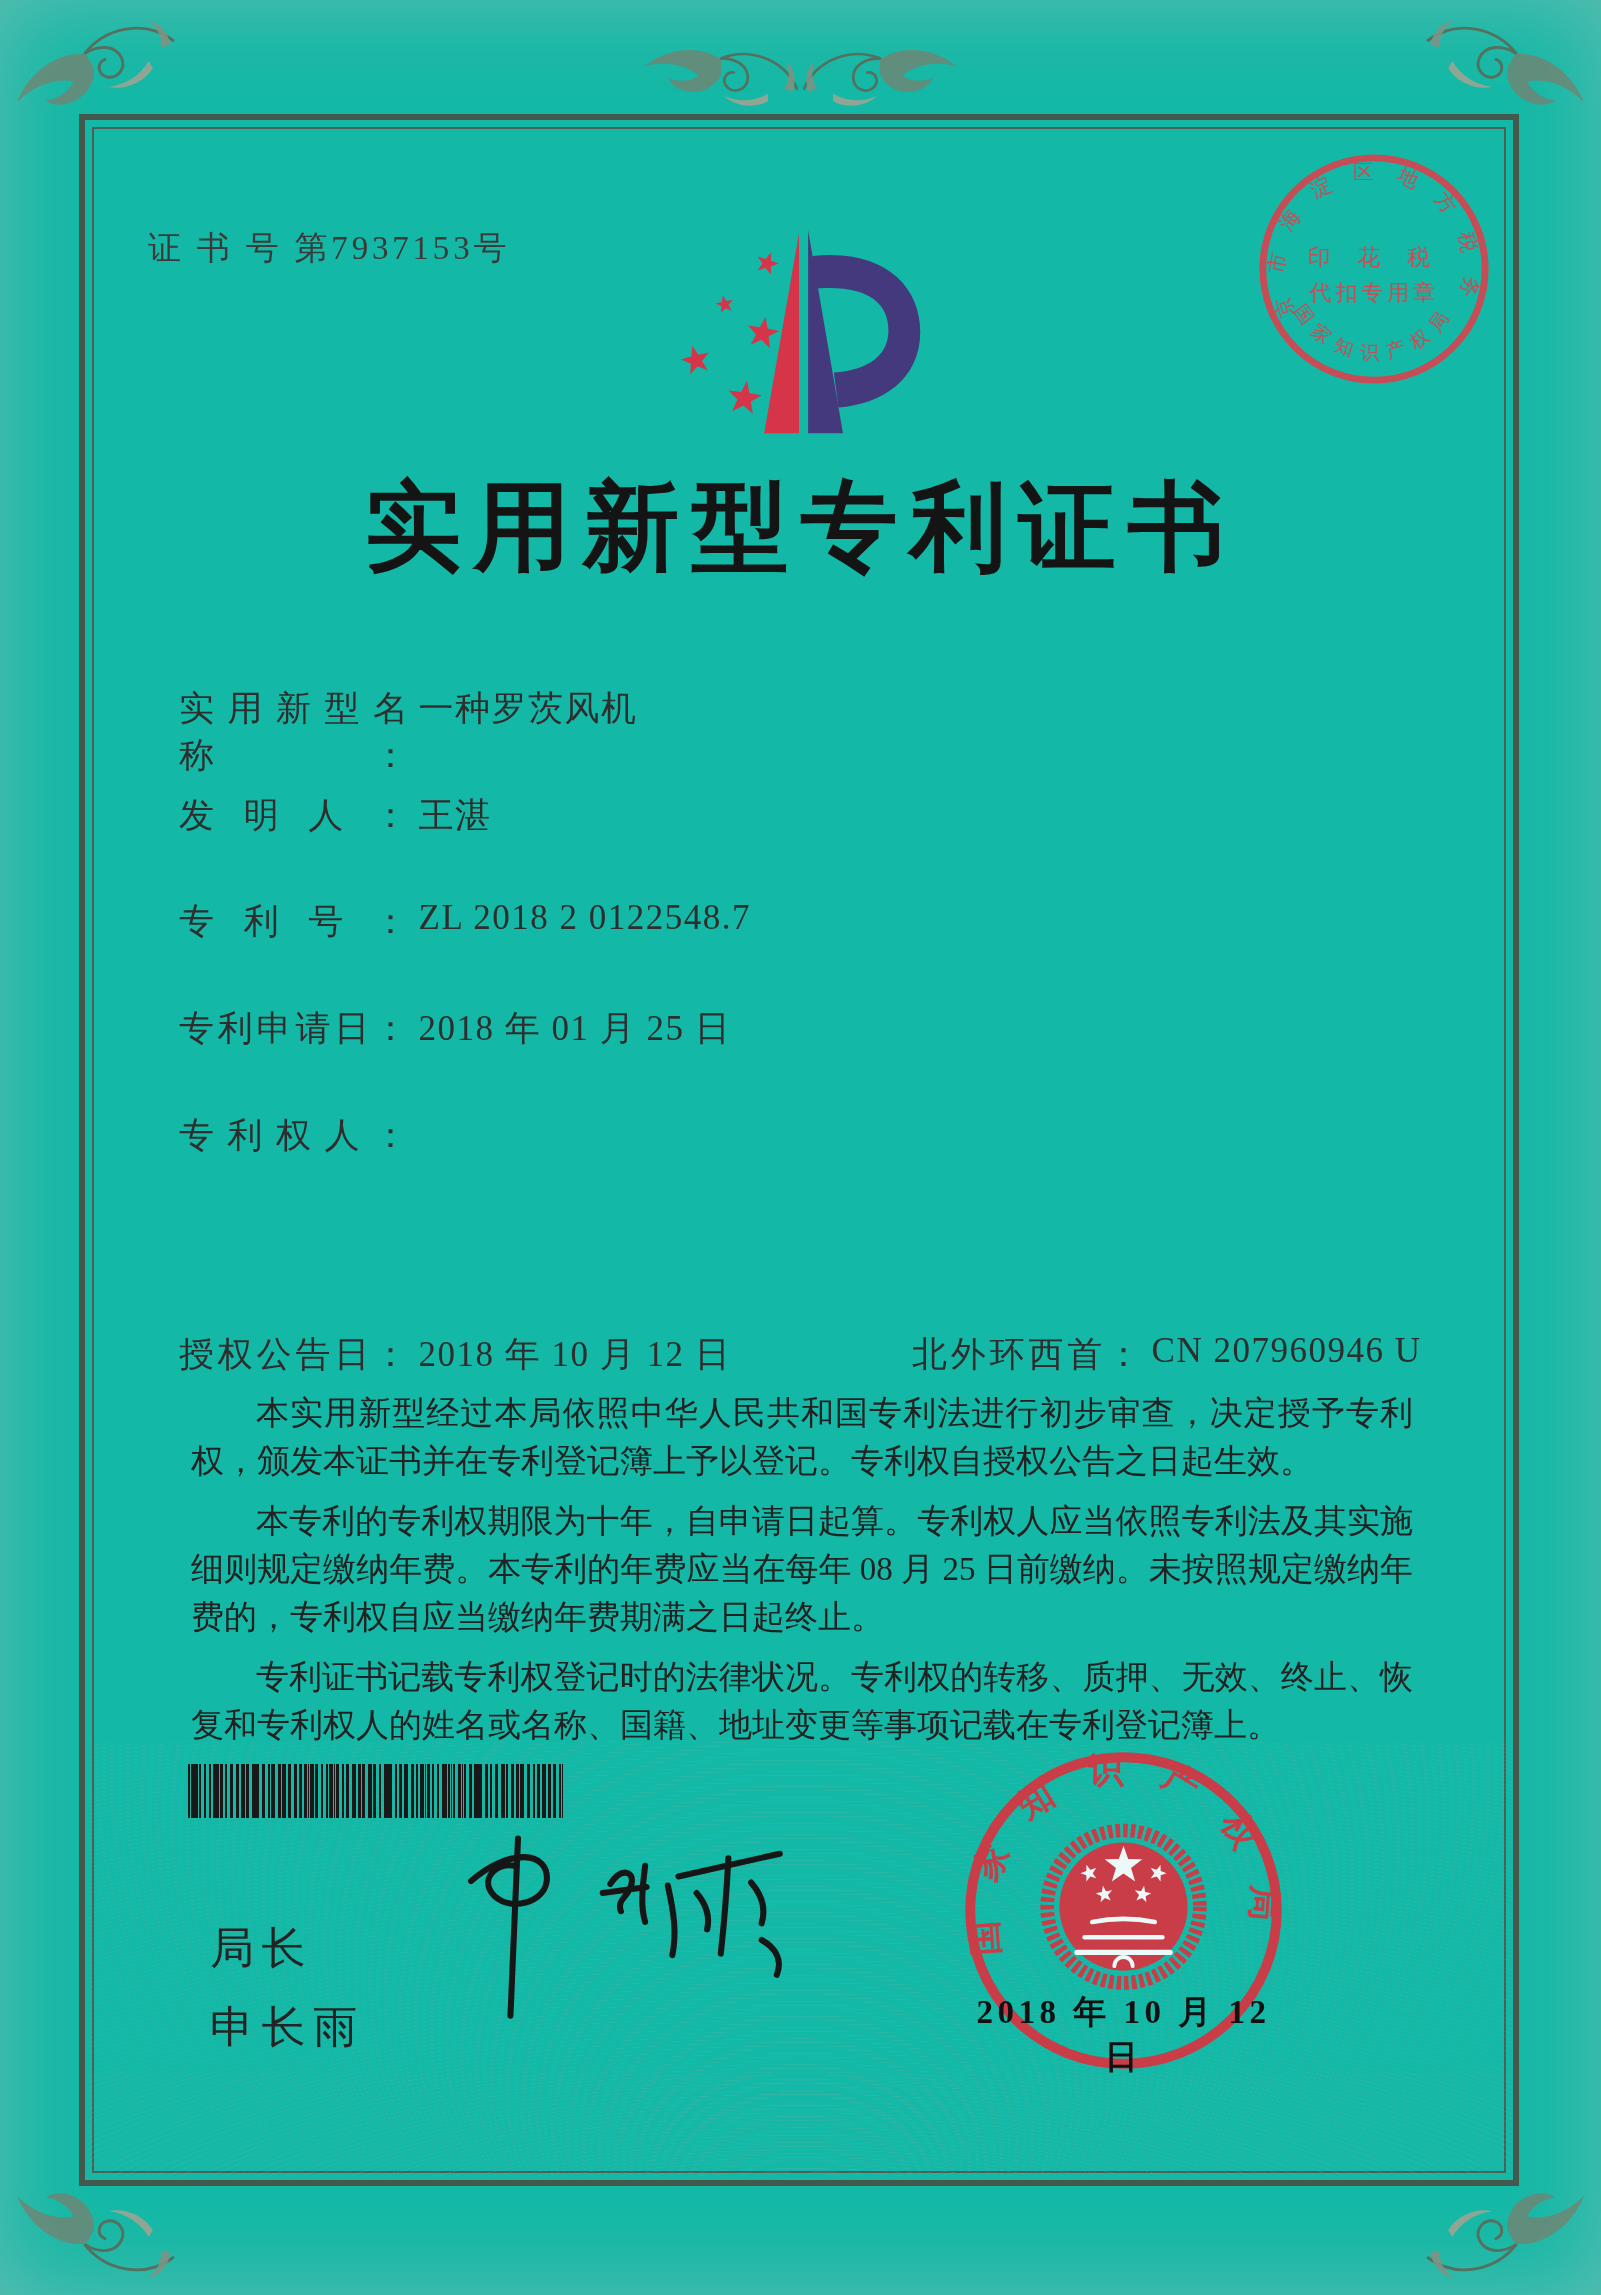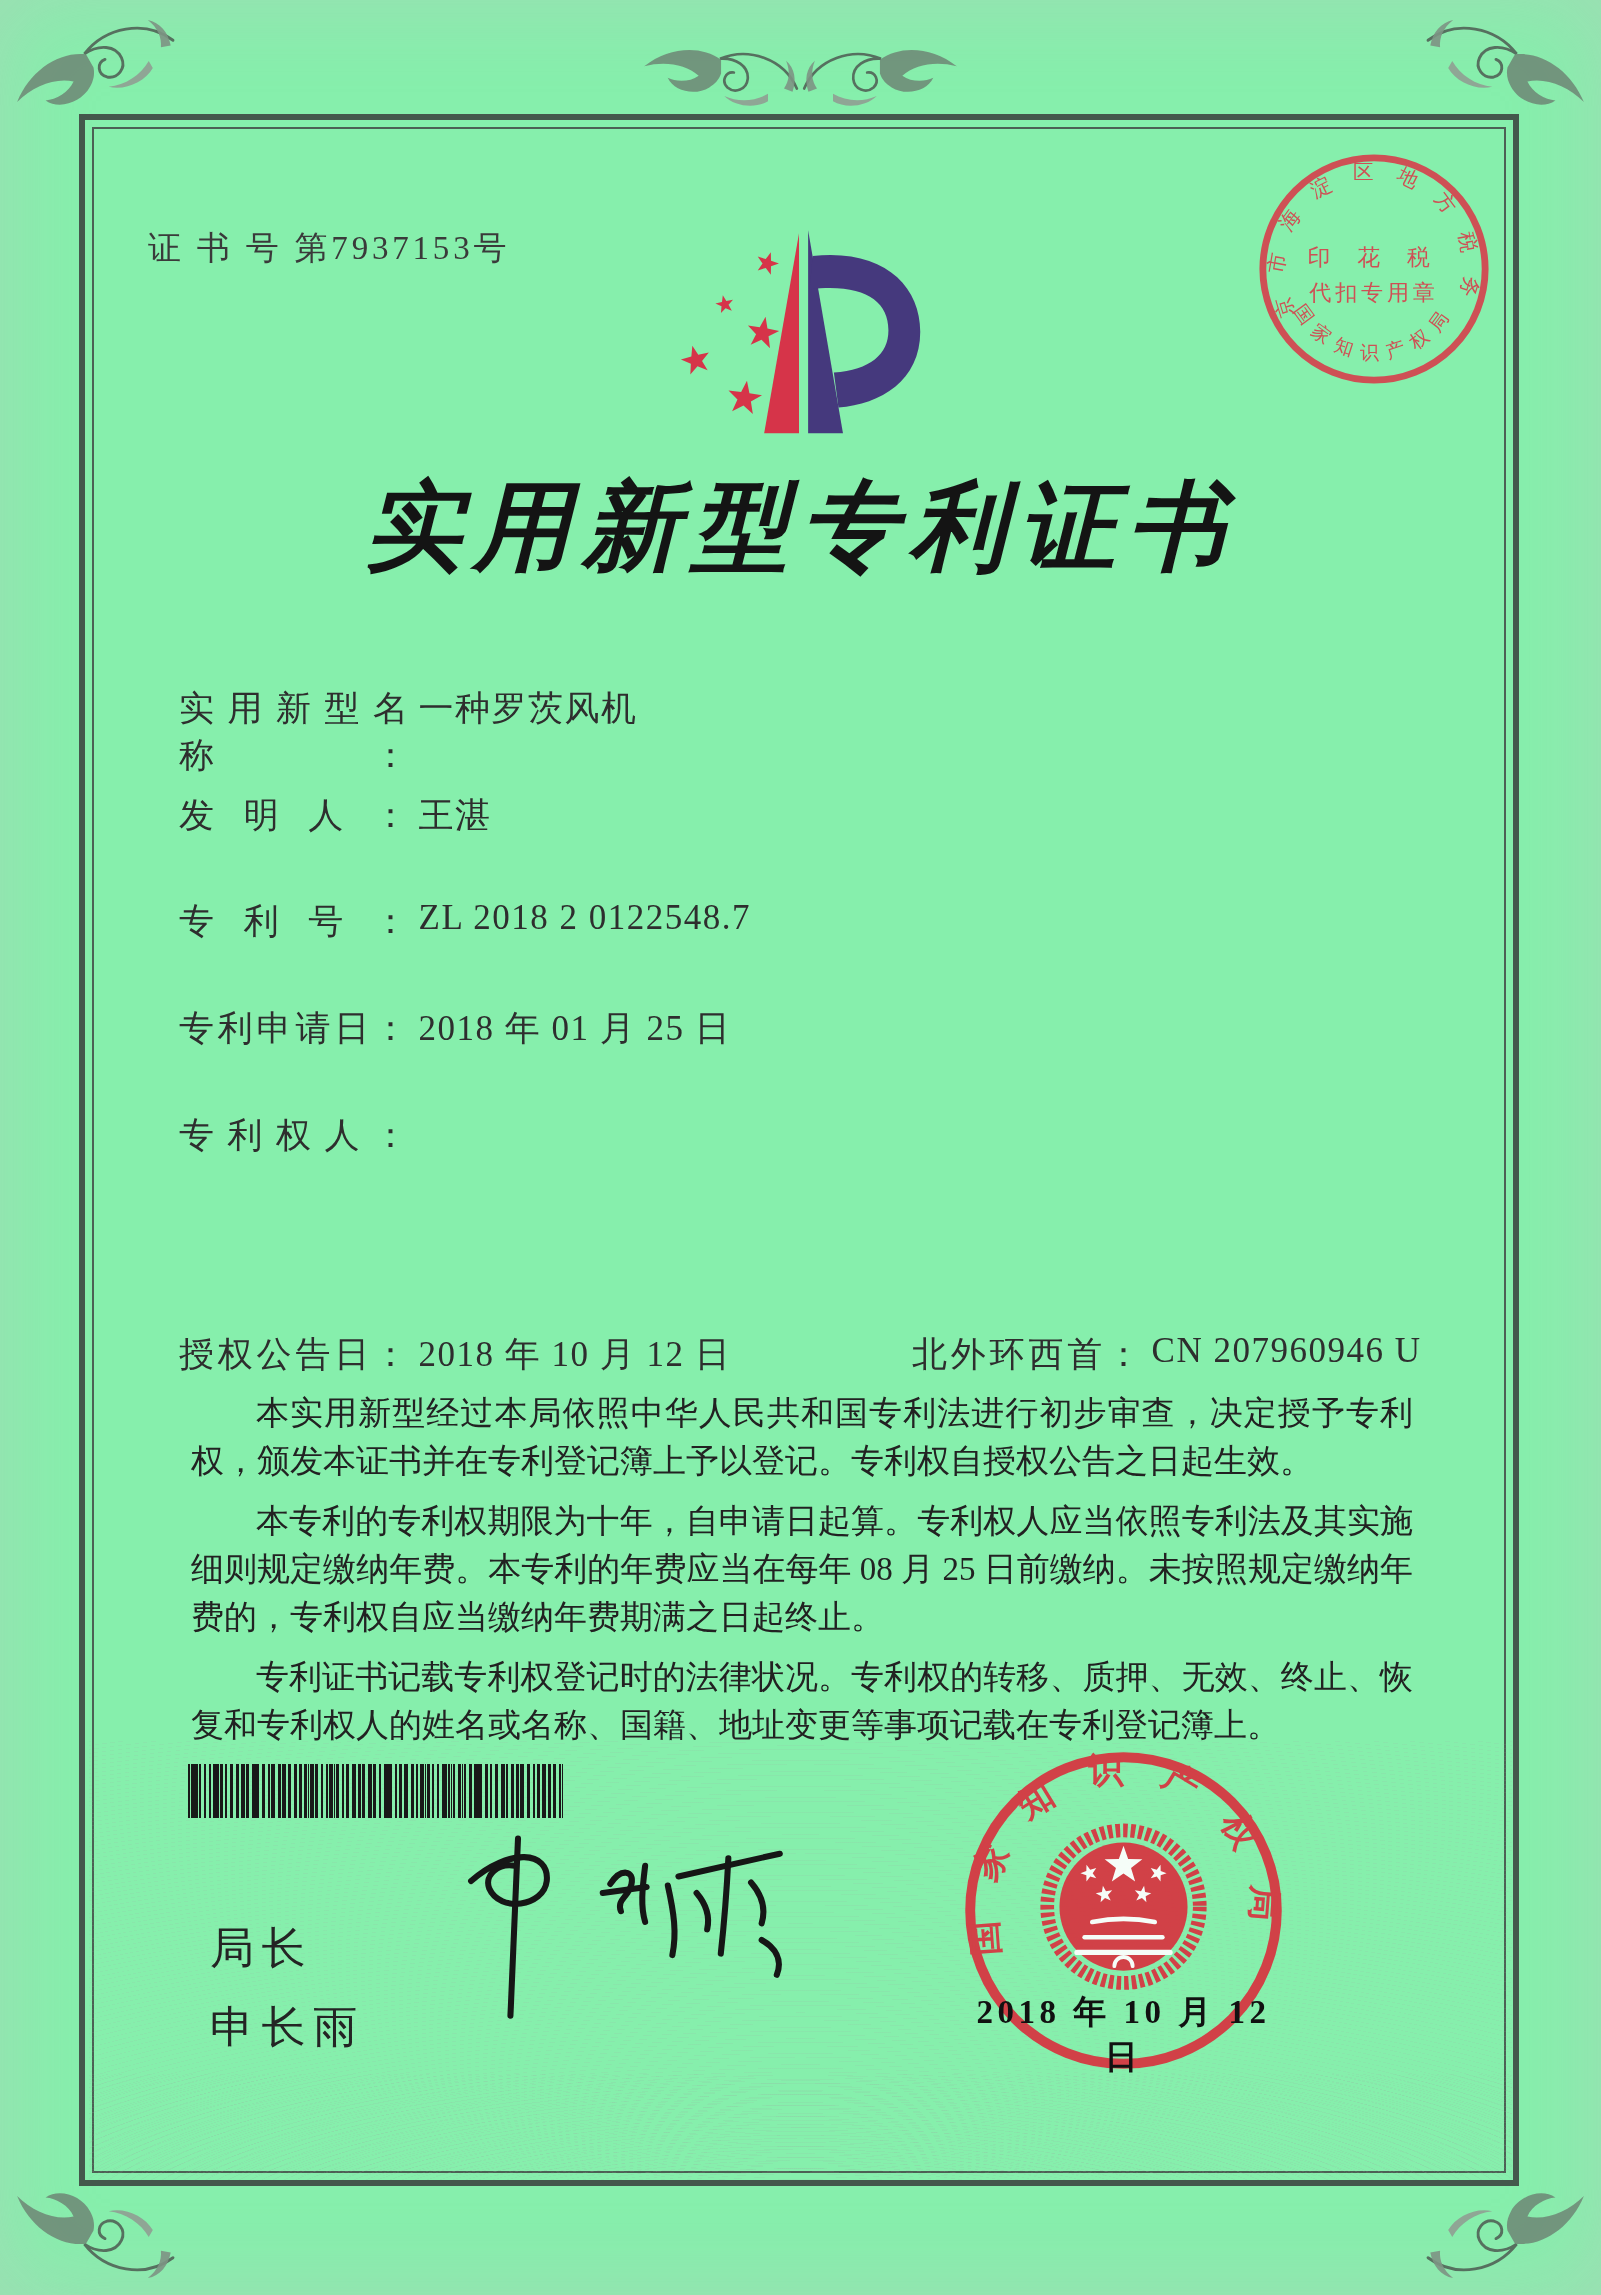--- a/index.html
+++ b/index.html
@@ -1,32 +1,32 @@
 <!DOCTYPE html>
 <html style="font-size:12px"><head>
 <meta charset="utf-8">
 <style>
   html,body{margin:0;padding:0;background:#ededeb;}
-  .page{position:relative;width:1601px;height:2295px;background:#86efac;overflow:hidden;
+  .page{position:relative;width:1601px;height:2295px;background:#14b8a6;overflow:hidden;
         font-family:"Liberation Serif","DejaVu Serif",serif;color:#2a2a2a;
         box-shadow:inset 0 0 91px rgba(190,196,190,.45);}
   
   .frame{position:absolute;left:79px;top:114px;width:1440px;height:2072px;
          border:6.8px solid #44584c;box-sizing:border-box;}
   .frame-inner{position:absolute;left:6.8px;top:6.8px;right:6.8px;bottom:6.8px;border:2.3px solid #4c6054;}
   
   .wave{position:absolute;pointer-events:none;}
   .wave.bottom{left:89px;top:1741px;width:1423px;height:435px;opacity:.5;
     background:repeating-radial-gradient(1211px 394px at 50% 135%,rgba(158,170,162,.25) 0 1.5px,rgba(0,0,0,0) 1.5px 11.4px);}
   .wave.lower{left:89px;top:2074px;width:1423px;height:106px;opacity:.4;
     background:repeating-radial-gradient(1135px 318px at 50% 180%,rgba(150,162,155,.3) 0 1.5px,rgba(0,0,0,0) 1.5px 9.8px);}
   
   .certno{position:absolute;left:148px;top:226px;font-size:33px;letter-spacing:3.8px;color:#3a3a3a;}
   .title{position:absolute;left:0;top:463px;width:100%;text-align:center;font-size:97px;
-         font-weight:700;letter-spacing:12px;color:#141414;font-style:italic;}
+         font-weight:700;letter-spacing:12px;color:#141414;}
   .field{position:absolute;left:179px;width:1246px;font-size:35px;color:#2e2e2e;display:flex;align-items:flex-start;}
   .flabel{display:inline-block;width:229px;text-align:justify;text-align-last:justify;flex:none;}
   .fvalue{margin-left:10.6px;letter-spacing:1.5px;}
   .fvalue.addr{width:908px;line-height:48px;}
   .grant-right{position:absolute;left:733px;top:0;display:flex;}
   .body-text{position:absolute;left:179px;top:1377px;width:1246px;font-size:33px;line-height:48px;
              text-align:justify;color:#222;}
   .body-text p{margin:12px;text-indent:65px;}
   
   .barcode{position:absolute;left:188px;top:1764px;width:376px;height:54px;

